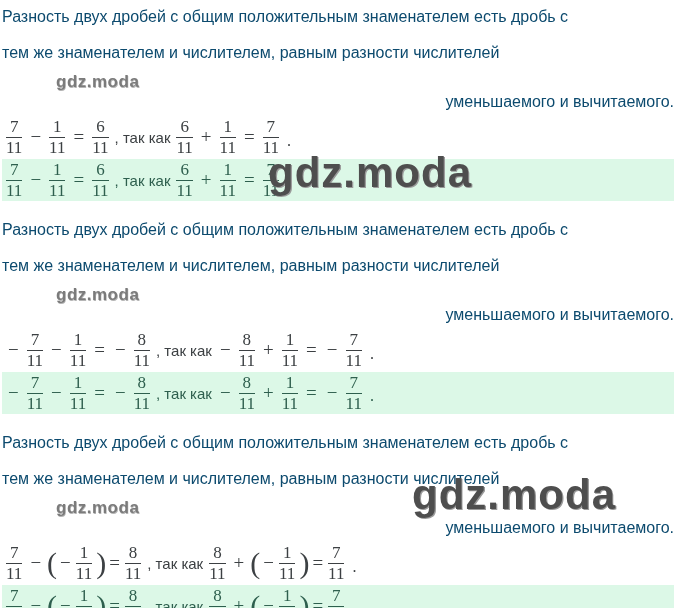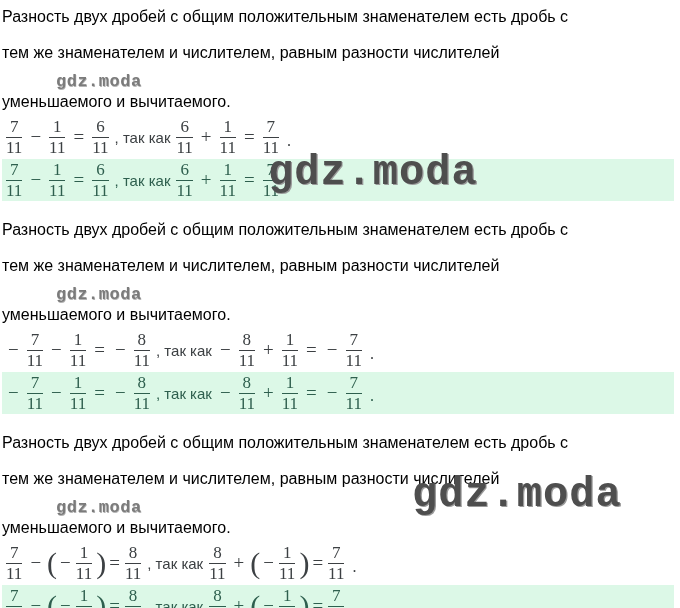--- a/index.html
+++ b/index.html
@@ -5,26 +5,26 @@
   html,body{margin:0;padding:0;}
   body{
     width:680px;height:608px;overflow:hidden;background:#ffffff;
     font-family:"Liberation Sans",sans-serif;
   }
   .page{padding:6px 6px 0 2px;color:#333333;}
   .block{margin-bottom:18px;}
   .block-rel{position:relative;}
   .pline{
     font-size:16px;line-height:21px;margin-bottom:15px;
-    white-space:nowrap;color:#000000;
-  }
-  .pline.last{margin-bottom:3px;}
+    white-space:nowrap;color:#0c4a6e;
+  }
+  .pline.last{margin-bottom:3px;text-align:right;}
 
   
-  .wm{font-family:Liberation Mono, monospace;font-weight:700;user-select:none;}
+  .wm{font-family:Liberation Sans, sans-serif;font-weight:700;user-select:none;}
   .wm-small{
     font-size:17px;line-height:20px;letter-spacing:0.5px;
     color:#7b7b7b;text-shadow:0.6px 0.6px 0 #b5b5b5;
     margin:-6px 0 -1px 54px;width:fit-content;
   }
   .wm-big{
     font-size:42px;line-height:42px;letter-spacing:1px;
     color:#4e4e4e;text-shadow:1.2px 1.2px 0 #9a9a9a;
   }
   .wm-abs-band{position:absolute;left:266px;top:-7px;z-index:2;}

